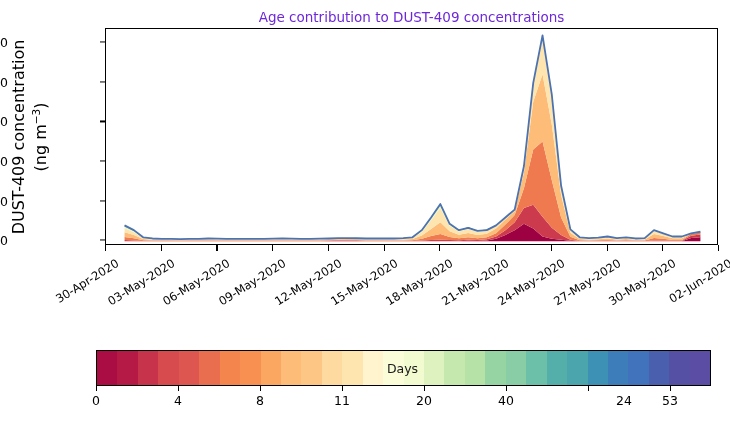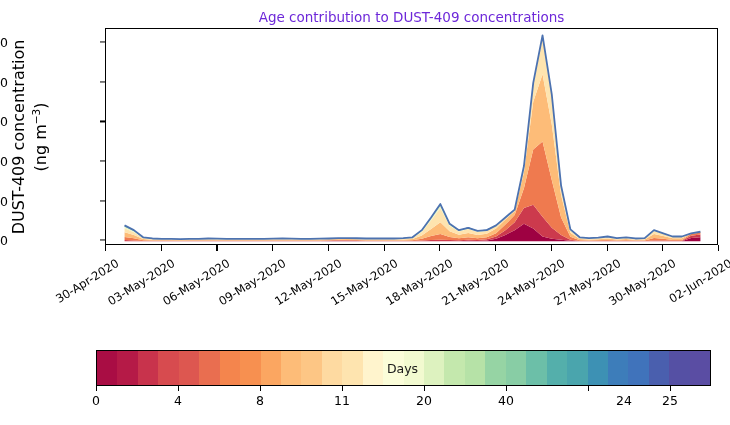--- a/index.html
+++ b/index.html
@@ -175,16 +175,16 @@
       <div class="cbar-tick-lab" style="left: 260px;">8</div>
       <div class="cbar-tick-mark" style="left: 342px;"></div>
       <div class="cbar-tick-lab" style="left: 342px;">11</div>
       <div class="cbar-tick-mark" style="left: 424px;"></div>
       <div class="cbar-tick-lab" style="left: 424px;">20</div>
       <div class="cbar-tick-mark" style="left: 506px;"></div>
       <div class="cbar-tick-lab" style="left: 506px;">40</div>
       <div class="cbar-tick-mark" style="left: 588px;"></div>
       <div class="cbar-tick-lab" style="left: 588px; margin-left: 36px;">24</div>
       <div class="cbar-tick-mark" style="left: 670px;"></div>
-      <div class="cbar-tick-lab" style="left: 670px;">25</div>
+      <div class="cbar-tick-lab" style="left: 670px;">53</div>
     </div>
 
 </div>
 
 </body></html>

